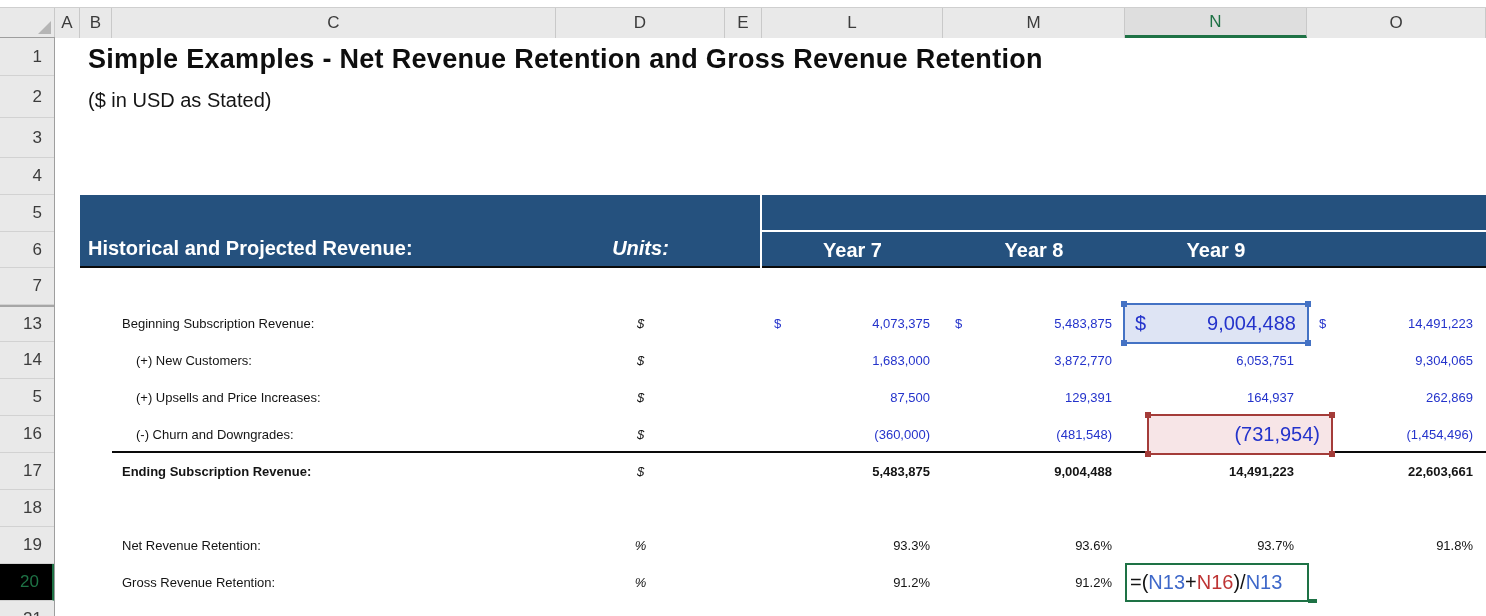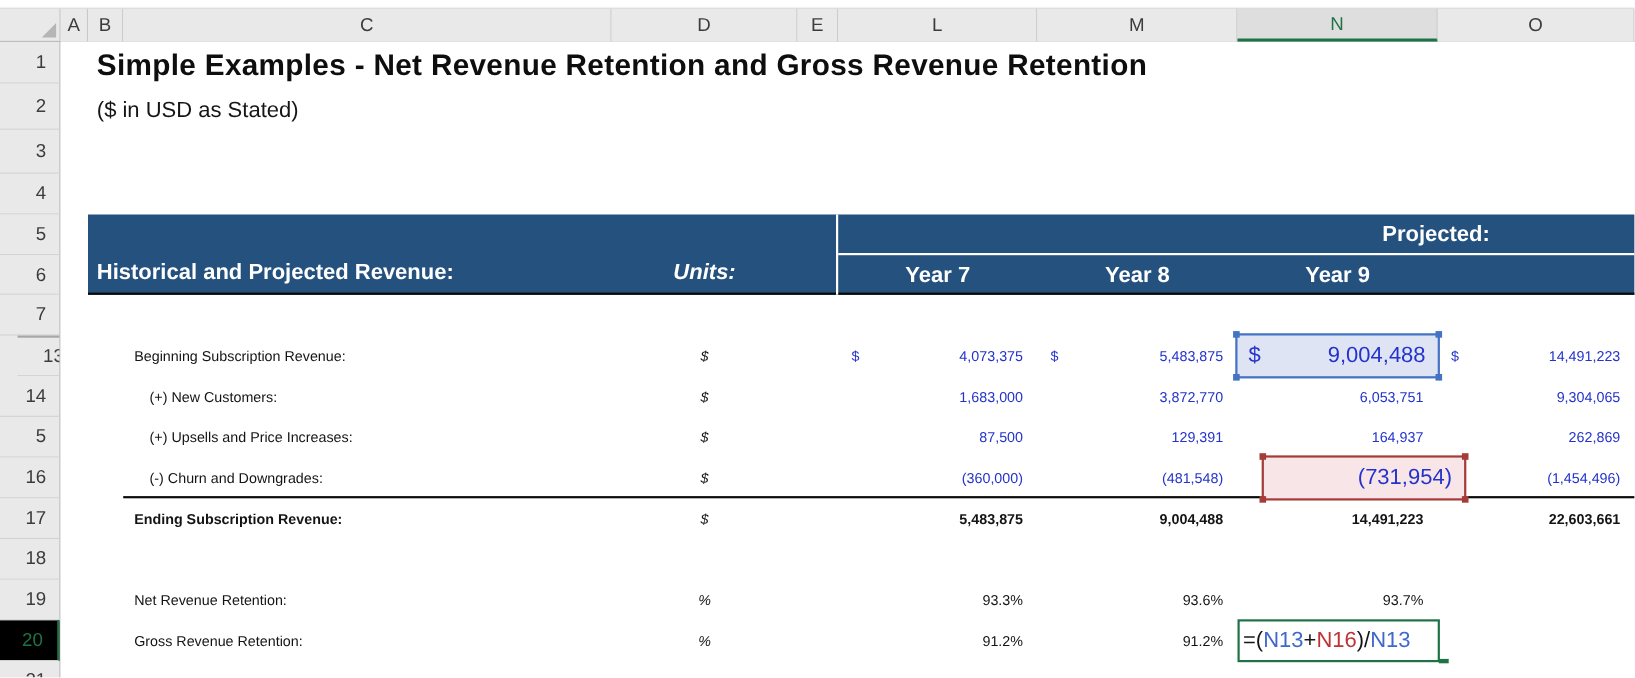--- a/index.html
+++ b/index.html
@@ -23,21 +23,21 @@
   
   .col-headers{position:absolute;left:0;top:8px;width:1486px;height:30px;display:flex;background:#E9E9E9;border-bottom:1px solid #9E9E9E;}
   .colh{height:30px;display:flex;align-items:center;justify-content:center;font-size:17px;color:#3C3C3C;border-right:1px solid #C9C9C9;background:#E9E9E9;}
   .colh.selected{background:#DEDEDE;color:var(--excel-green);border-bottom:3px solid var(--excel-green);font-weight:400;}
   .corner{position:relative;background:#E9E9E9;border-right:1px solid #C9C9C9;}
   .tri{position:absolute;right:3px;bottom:3px;width:0;height:0;border-left:13px solid transparent;border-bottom:13px solid #B5B5B5;}
 
   
   .row-headers{position:absolute;left:0;top:38px;width:55px;height:578px;background:#E9E9E9;border-right:1px solid #9E9E9E;overflow:hidden;}
   .rowh{width:55px;display:flex;align-items:center;justify-content:flex-end;padding-right:13px;font-size:17px;color:#3C3C3C;border-bottom:1px solid #D2D2D2;background:#E9E9E9;}
-  .rowh.hidden-break{border-top:2px solid #A6A6A6;margin-left:16px;}
+  .rowh.hidden-break{border-top:2px solid #A6A6A6;}
   .rowh.selected{background:#000000;color:var(--excel-green);border-right:3px solid var(--excel-green);width:55px;}
 
   
   .sheet{position:absolute;left:55px;top:38px;width:1431px;height:578px;background:#fff;}
   .cell{position:absolute;display:flex;align-items:center;font-size:13px;color:#141414;}
   .num{justify-content:flex-end;padding-right:13px;}
   .acct{justify-content:space-between;padding-left:12px;padding-right:13px;}
   .blue{color:var(--input-blue);}
   .bold{font-weight:bold;}
   .units{justify-content:center;font-style:italic;}
@@ -115,21 +115,20 @@
 
   <div class="sheet">
 
     <div class="title">Simple Examples - Net Revenue Retention and Gross Revenue Retention</div>
     <div class="subtitle">($ in USD as Stated)</div>
 
     <div class="band">
       <div class="left-title">Historical and Projected Revenue:</div>
       <div class="units-hdr">Units:</div>
       <div class="vdiv"></div>
-      <div class="projected">Projected:</div>
       <div class="hline"></div>
       <div class="year" style="left:682px;width:181px;">Year 7</div>
       <div class="year" style="left:863px;width:182px;">Year 8</div>
       <div class="year" style="left:1045px;width:182px;">Year 9</div>
     </div>
 
     <div class="cell lbl" style="left:57px;top:267px;width:444px;height:37px;">Beginning Subscription Revenue:</div>
     <div class="cell units" style="left:501px;top:267px;width:169px;height:37px;">$</div>
     <div class="cell acct blue" style="left:707px;top:267px;width:181px;height:37px;">
       <span>$</span>
@@ -171,20 +170,21 @@
     <div class="cell num bold" style="left:707px;top:415px;width:181px;height:37px;">5,483,875</div>
     <div class="cell num bold" style="left:888px;top:415px;width:182px;height:37px;">9,004,488</div>
     <div class="cell num bold" style="left:1070px;top:415px;width:182px;height:37px;">14,491,223</div>
     <div class="cell num bold" style="left:1252px;top:415px;width:179px;height:37px;">22,603,661</div>
 
     <div class="cell lbl" style="left:57px;top:489px;width:444px;height:37px;">Net Revenue Retention:</div>
     <div class="cell units" style="left:501px;top:489px;width:169px;height:37px;">%</div>
     <div class="cell num" style="left:707px;top:489px;width:181px;height:37px;">93.3%</div>
     <div class="cell num" style="left:888px;top:489px;width:182px;height:37px;">93.6%</div>
     <div class="cell num" style="left:1070px;top:489px;width:182px;height:37px;">93.7%</div>
+    <div class="cell num" style="left:1252px;top:489px;width:179px;height:37px;">91.8%</div>
 
     <div class="cell lbl" style="left:57px;top:526px;width:444px;height:37px;">Gross Revenue Retention:</div>
     <div class="cell units" style="left:501px;top:526px;width:169px;height:37px;">%</div>
     <div class="cell num" style="left:707px;top:526px;width:181px;height:37px;">91.2%</div>
     <div class="cell num" style="left:888px;top:526px;width:182px;height:37px;">91.2%</div>
 
     <div class="selbox box-blue acct" style="left:1068px;top:265px;width:186px;height:41px;padding-left:10px;padding-right:11px;justify-content:space-between;">
       <span class="blue">$</span>
       <span class="blue">9,004,488</span>
       <span class="h tl"></span>

